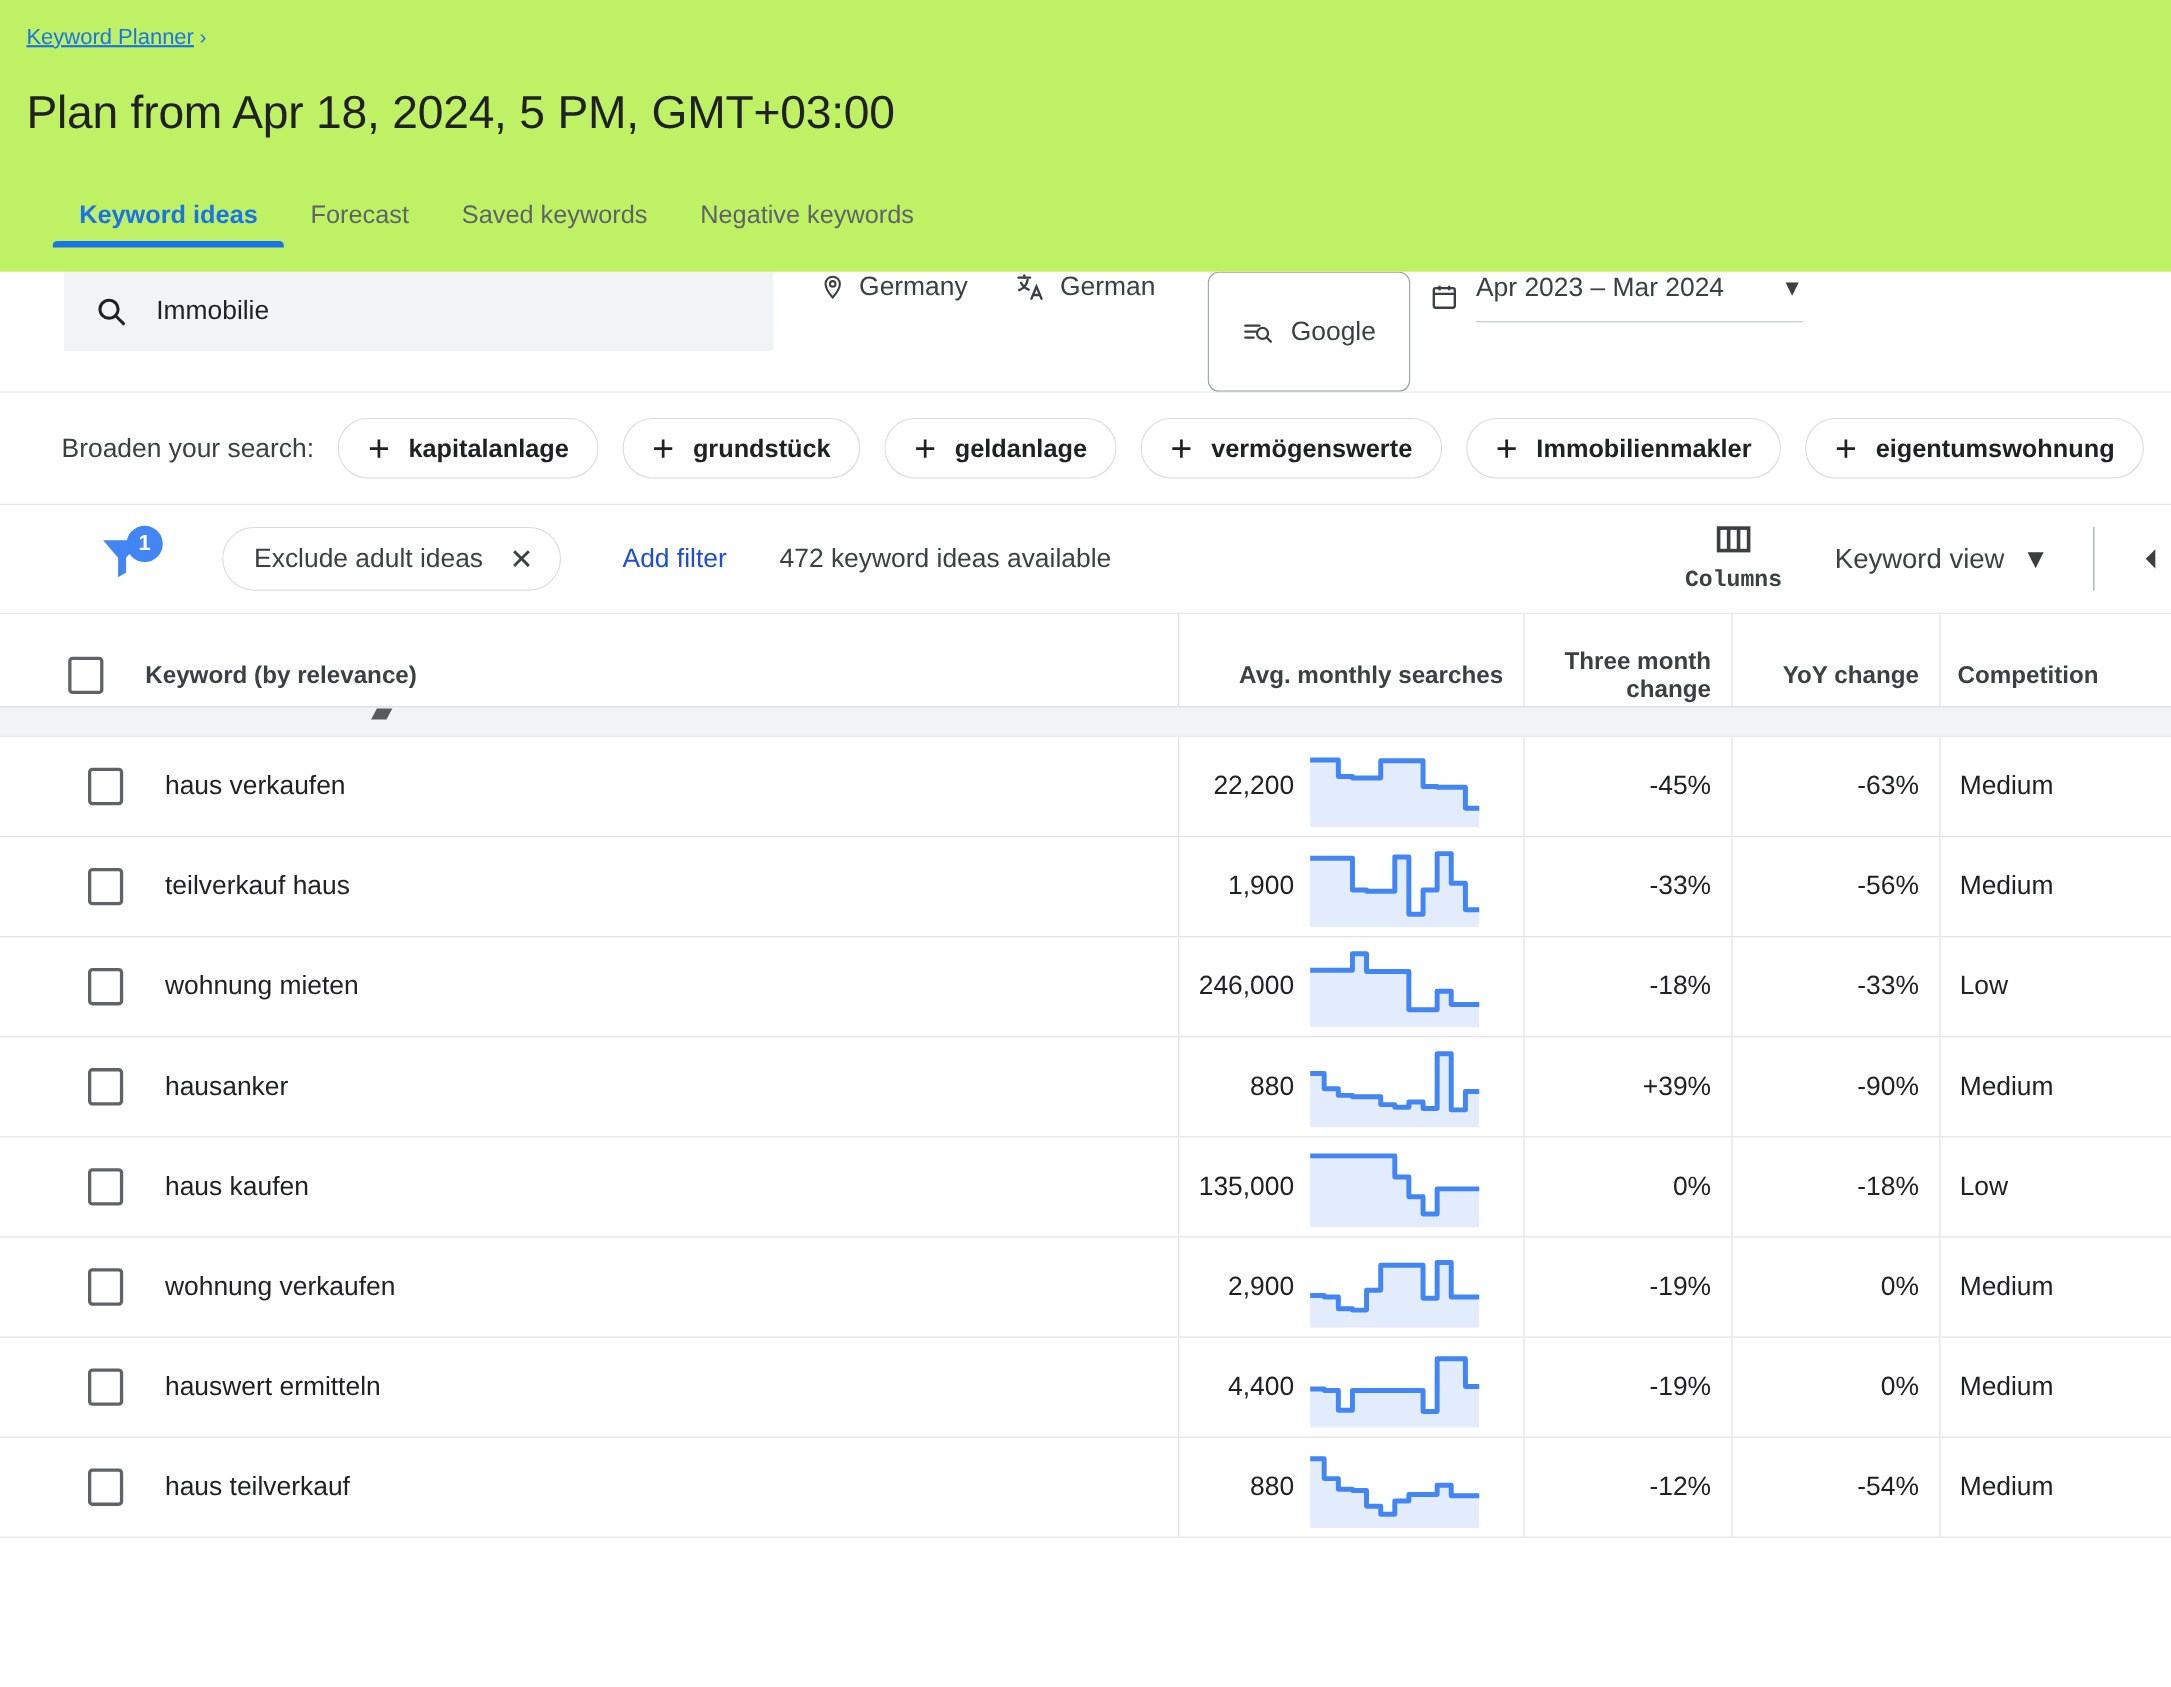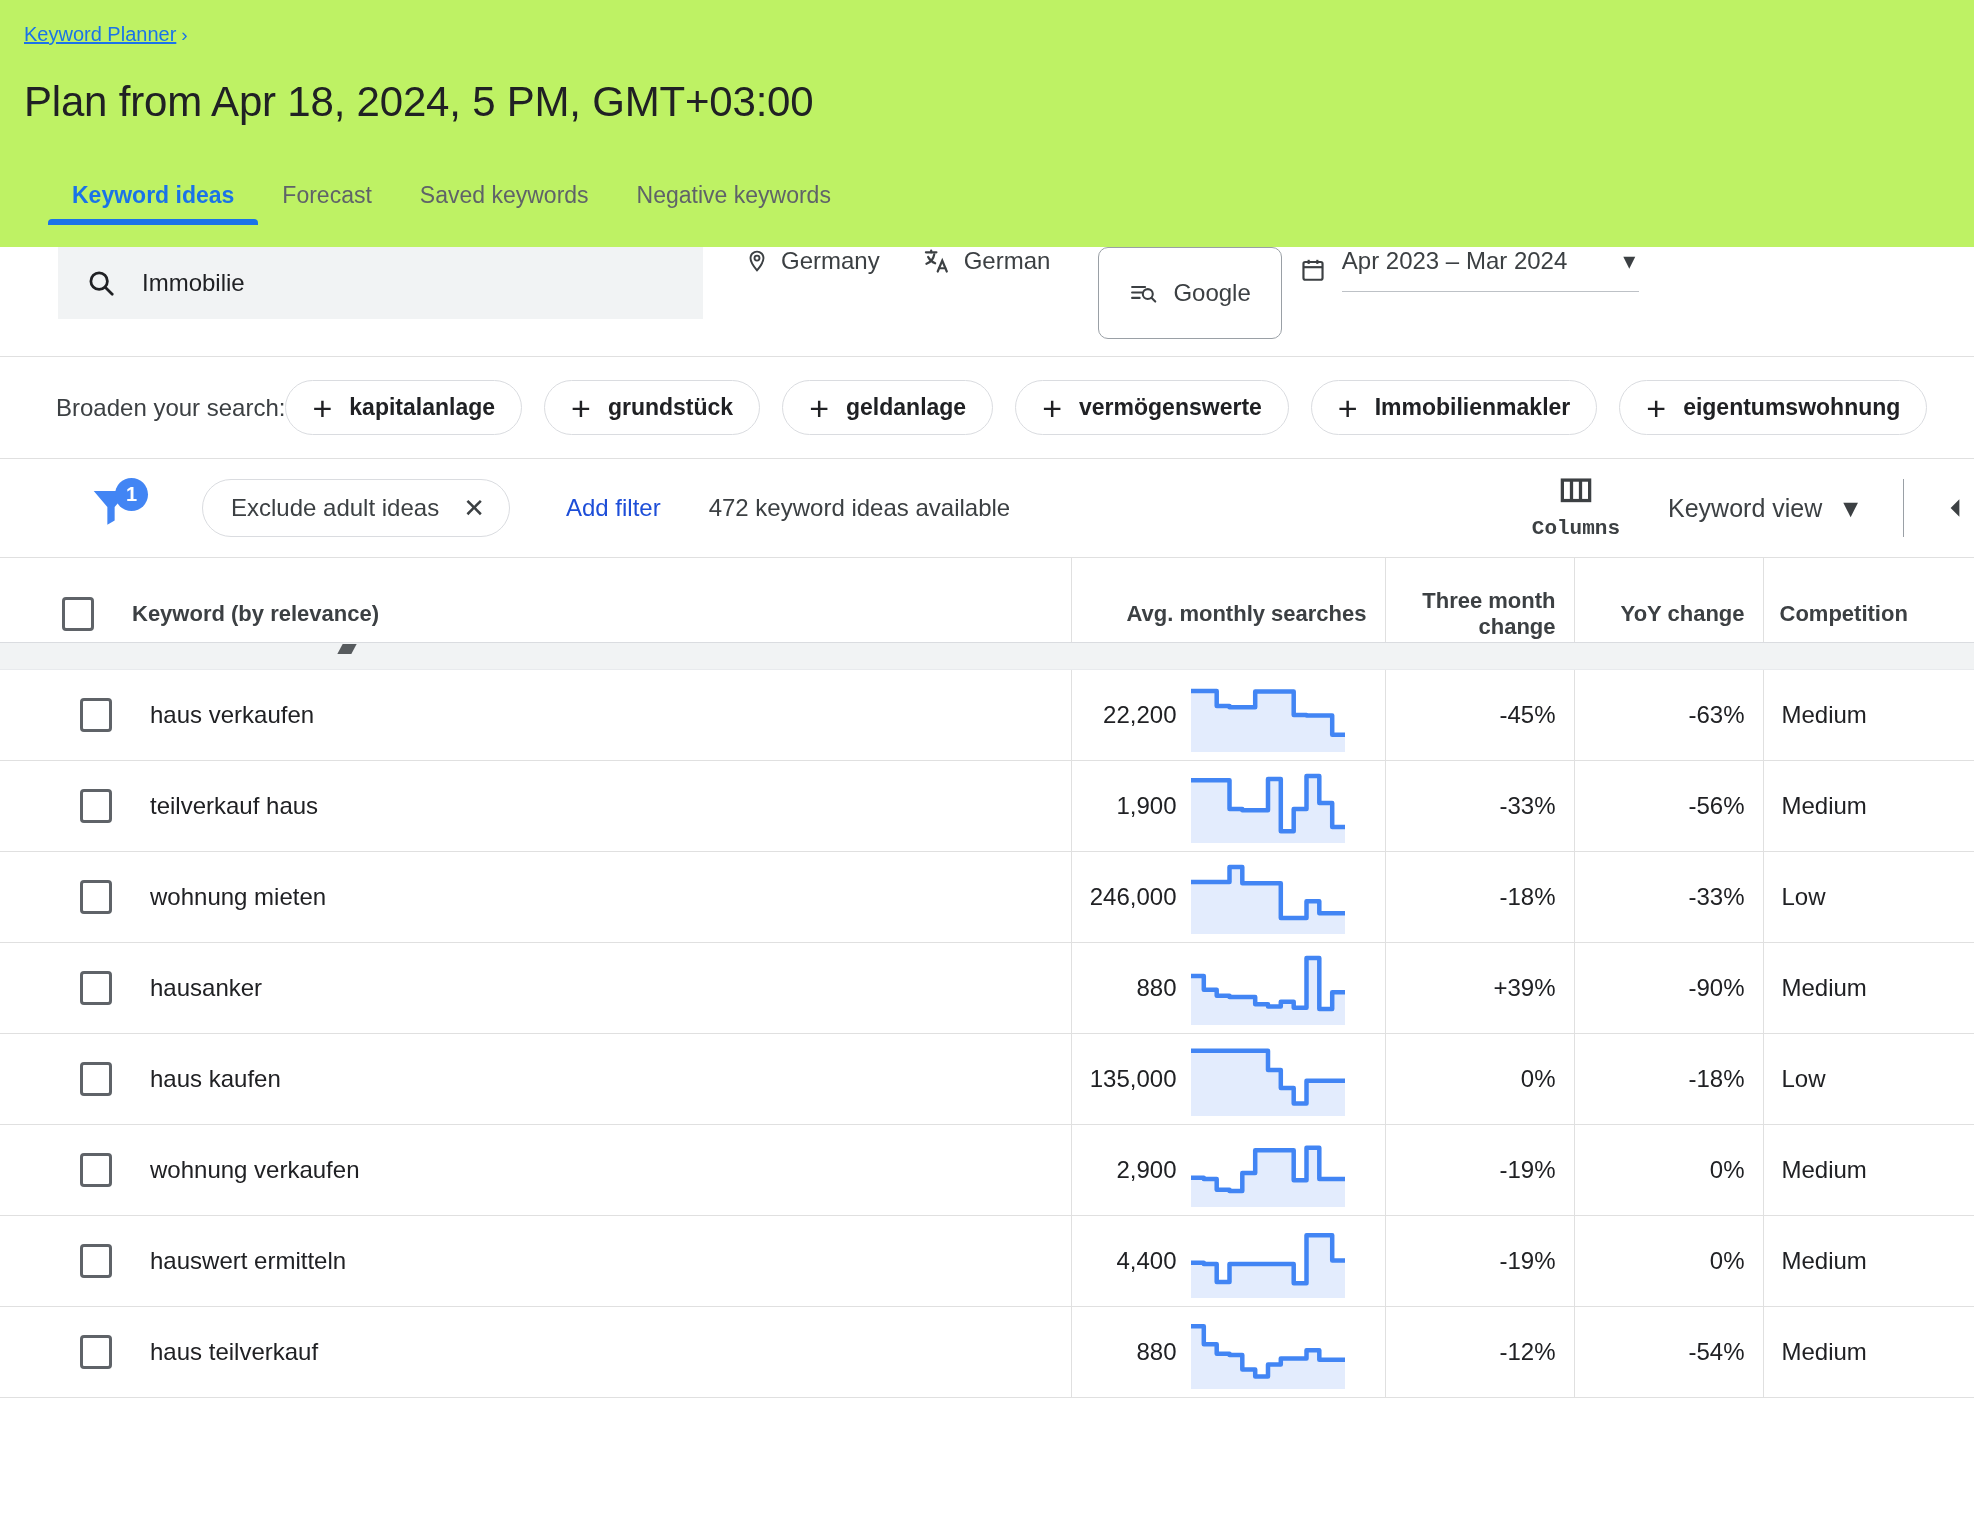--- a/index.html
+++ b/index.html
@@ -102,21 +102,21 @@
     white-space: nowrap;
   }
   .chip-item .ic { margin-right: 12px; display: flex; align-items: center; }
 
   .network-box {
     display: flex;
     align-items: center;
     margin-left: 48px;
     border: 1px solid #9aa0a6;
     border-radius: 10px;
-    height: 92px;
+    height: 109px;
     padding: 10px 30px;
     font-size: 24px;
     color: #3c4043;
     cursor: pointer;
   }
   .network-box .ic { margin-right: 14px; display:flex; align-items:center; }
 
   .date-box {
     display: flex;
     align-items: center;
@@ -137,21 +137,21 @@
 
   
   .broaden-row {
     height: 102px;
     display: flex;
     align-items: center;
     padding-left: 56px;
     border-bottom: 1px solid #e0e0e0;
     background: #fff;
   }
-  .broaden-label { font-size: 24px; color: #3c4043; white-space: nowrap; }
+  .broaden-label { font-size: 24px; color: #3c4043; margin-right: 22px; white-space: nowrap; }
   .bchip {
     display: flex;
     align-items: center;
     border: 1px solid #dadce0;
     border-radius: 28px;
     height: 55px;
     padding: 0 26px;
     margin-right: 22px;
     font-size: 23px;
     font-weight: 700;

